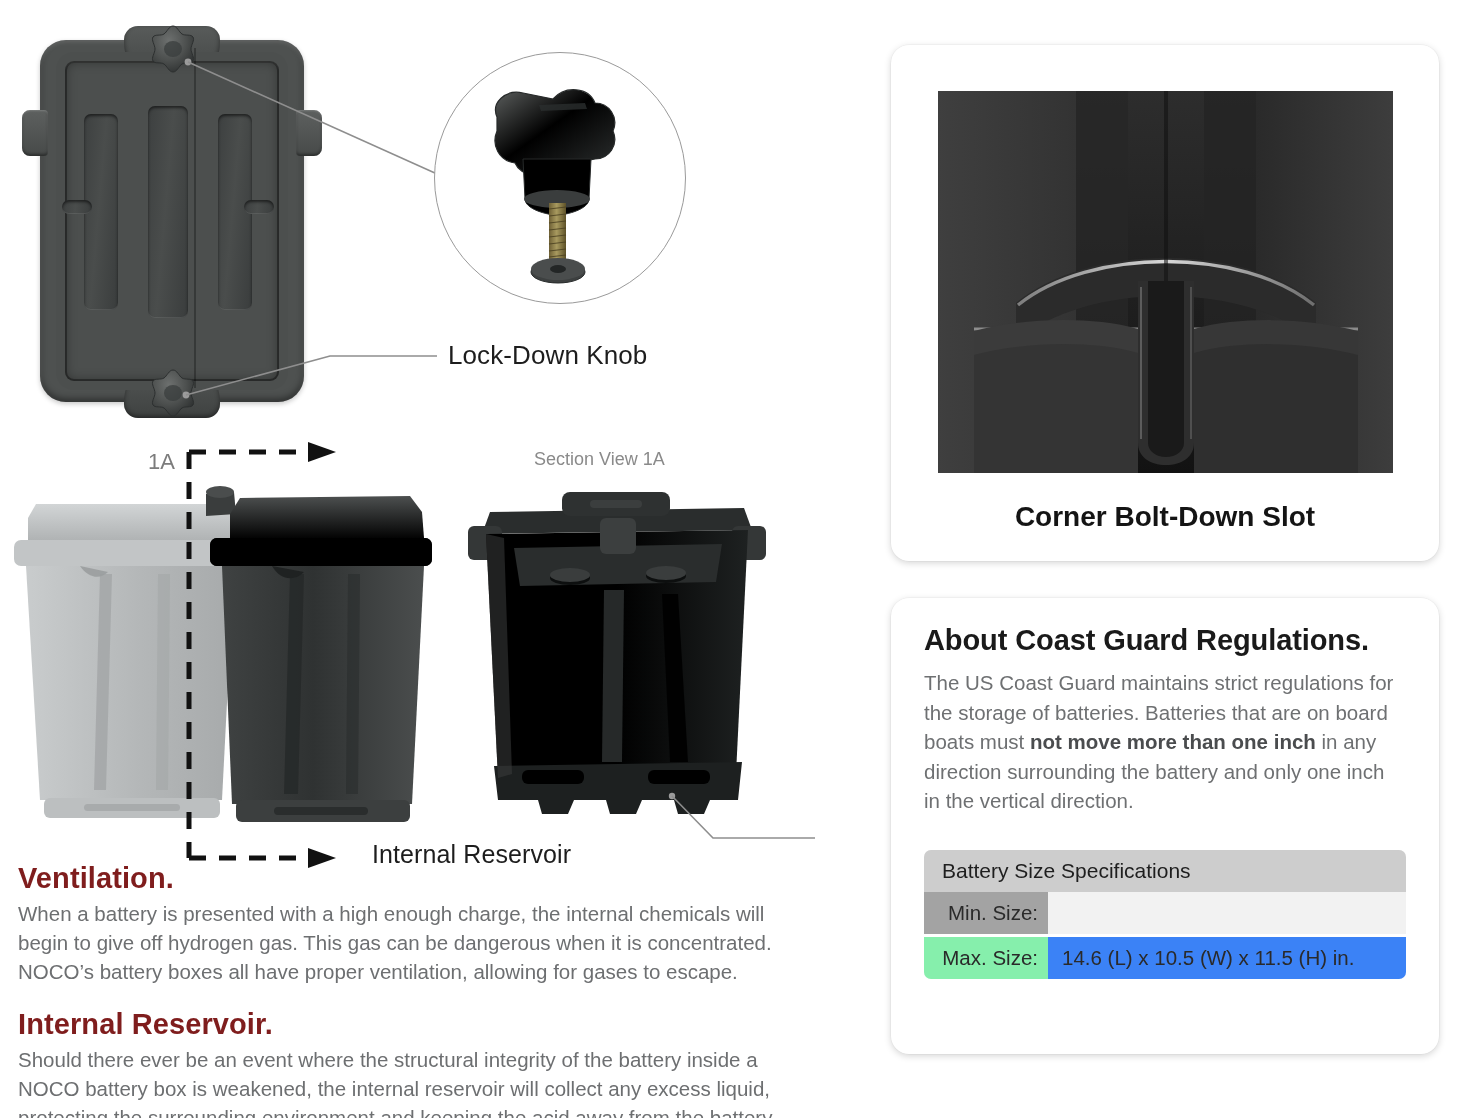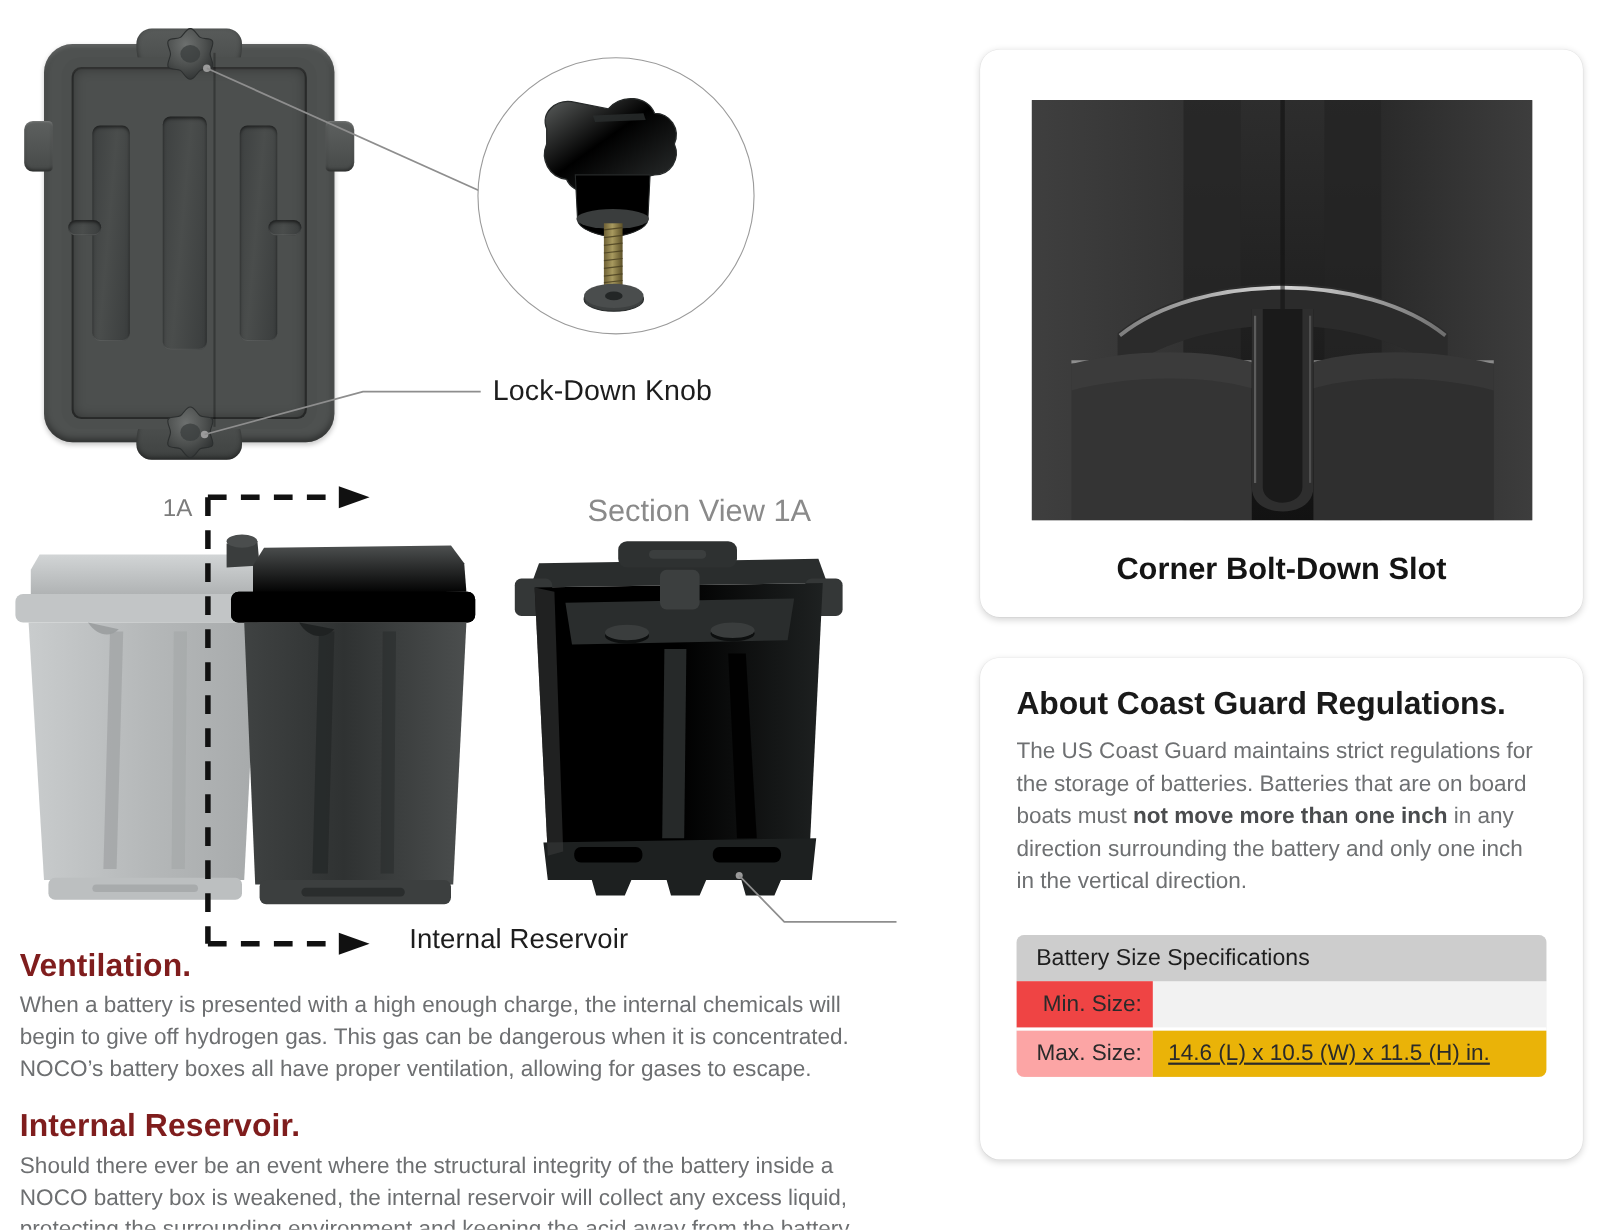--- a/index.html
+++ b/index.html
@@ -85,21 +85,21 @@
   .callout-label {
     position: absolute; color: #1d1d1d; font-size: 26px; letter-spacing: .1px;
     white-space: nowrap;
   }
   .lockdown-label { left: 448px; top: 340px; }
 
   .label-1a {
     position: absolute; left: 148px; top: 449px; font-size: 22px; color: #7c7c7c;
   }
   .label-section {
-    position: absolute; left: 534px; top: 449px; font-size: 28px; color: #8a8a8a;
+    position: absolute; left: 534px; top: 449px; font-size: 18px; color: #8a8a8a;
   }
 
   
   .textblock { position: absolute; left: 18px; top: 862px; width: 800px; }
   .tb-h { font-size: 29px; font-weight: 700; color: #7f1d1d; letter-spacing: .1px; }
   .tb-p { font-size: 20.5px; line-height: 29px; color: #6d6f71; margin-top: 4px; }
   .tb-gap { height: 22px; }
 
   
   .card {
@@ -130,29 +130,29 @@
 
   .spec-table {
     position: absolute; left: 33px; top: 252px; width: 482px;
     border-radius: 7px; overflow: hidden; background: #f2f2f2;
   }
   .spec-head {
     background: #cdcdcd; color: #1e1e1e; font-size: 21px; padding: 9px 0 9px 18px;
   }
   .spec-row { display: flex; align-items: stretch; }
   .spec-row .k {
-    width: 124px; background: #ef4444; color: #2a2a2a; font-size: 20.5px;
+    width: 124px; background: #a3a3a3; color: #2a2a2a; font-size: 20.5px;
     padding: 9px 10px 9px 0; text-align: right;
   }
   .spec-row .v {
     flex: 1; background: #ededed; color: #2a2a2a; font-size: 20.5px;
     padding: 9px 0 9px 14px;
   }
-  .spec-row.alt .k { background: #fca5a5; }
-  .spec-row.alt .v { background: #eab308; text-decoration: underline; }
+  .spec-row.alt .k { background: #86efac; }
+  .spec-row.alt .v { background: #3b82f6; }
   .spec-sep { height: 3px; background: #ffffff; }
 </style>
 </head>
 <body>
 
 <div id="page">
 
   <div class="left-col">
 
     <div class="topview-wrap">

